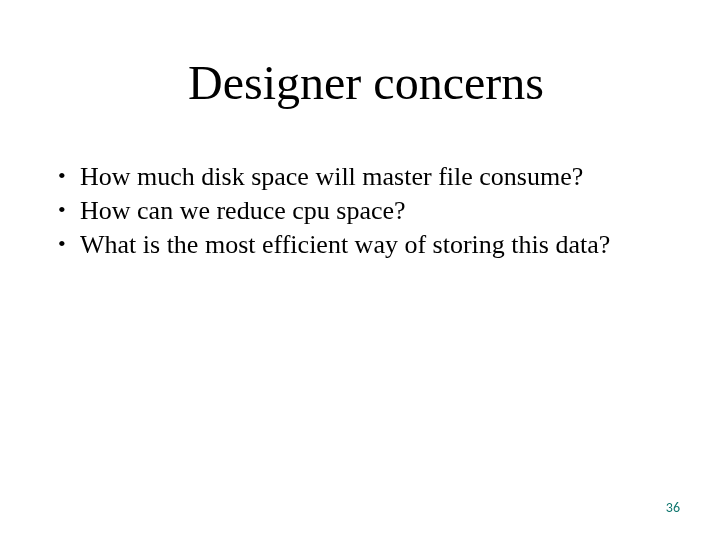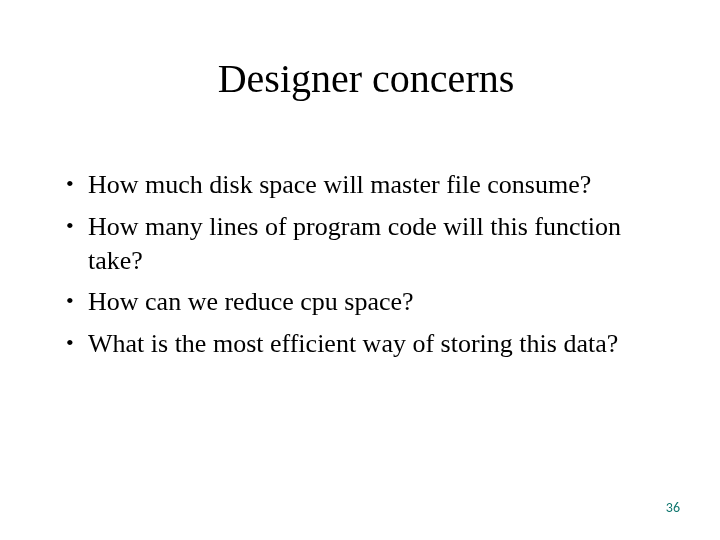--- a/index.html
+++ b/index.html
@@ -17,40 +17,40 @@
     width: 720px;
     height: 540px;
     box-sizing: border-box;
   }
   .title {
     position: absolute;
     top: 55px;
     left: 12px;
     right: 0;
     text-align: center;
-    font-size: 40px;
+    font-size: 48px;
     font-weight: 400;
   }
   .body {
     position: absolute;
     top: 160px;
     left: 50px;
     right: 50px;
   }
   ul.bullets {
     margin: 0;
     padding: 0;
     list-style: none;
   }
   ul.bullets li {
     position: relative;
     padding-left: 30px;
     font-size: 26px;
     line-height: 1.3;
-    margin: 8px;
+    margin: 0;
   }
   ul.bullets li::before {
     content: "•";
     position: absolute;
     left: 8px;
     top: 0;
     font-size: 22px;
     line-height: 1.45;
   }
   .pagenum {
@@ -64,20 +64,19 @@
 </style>
 </head>
 <body>
 
 <div class="slide">
   <div class="title">Designer concerns</div>
 
   <div class="body">
     <ul class="bullets">
       <li>How much disk space will master file consume?</li>
-      <li>How many lines of program code will this function take?</li>
       <li>How can we reduce cpu space?</li>
       <li>What is the most efficient way of storing this data?</li>
     </ul>
   </div>
 
   <div class="pagenum">36</div>
 </div>
 
 </body></html>

